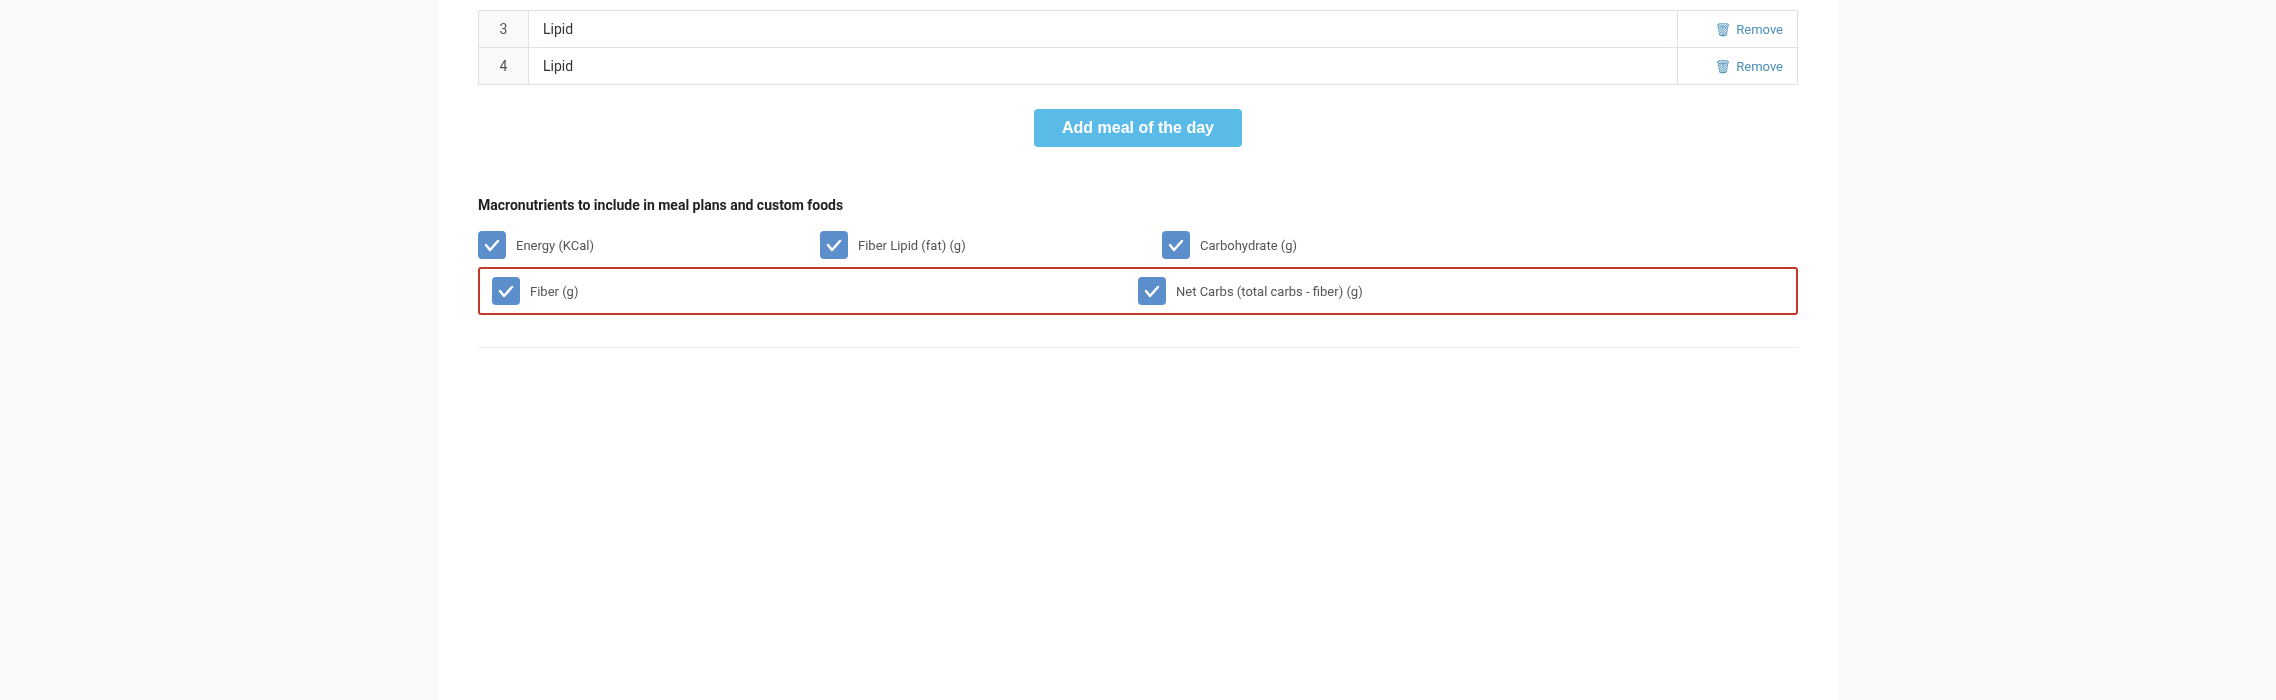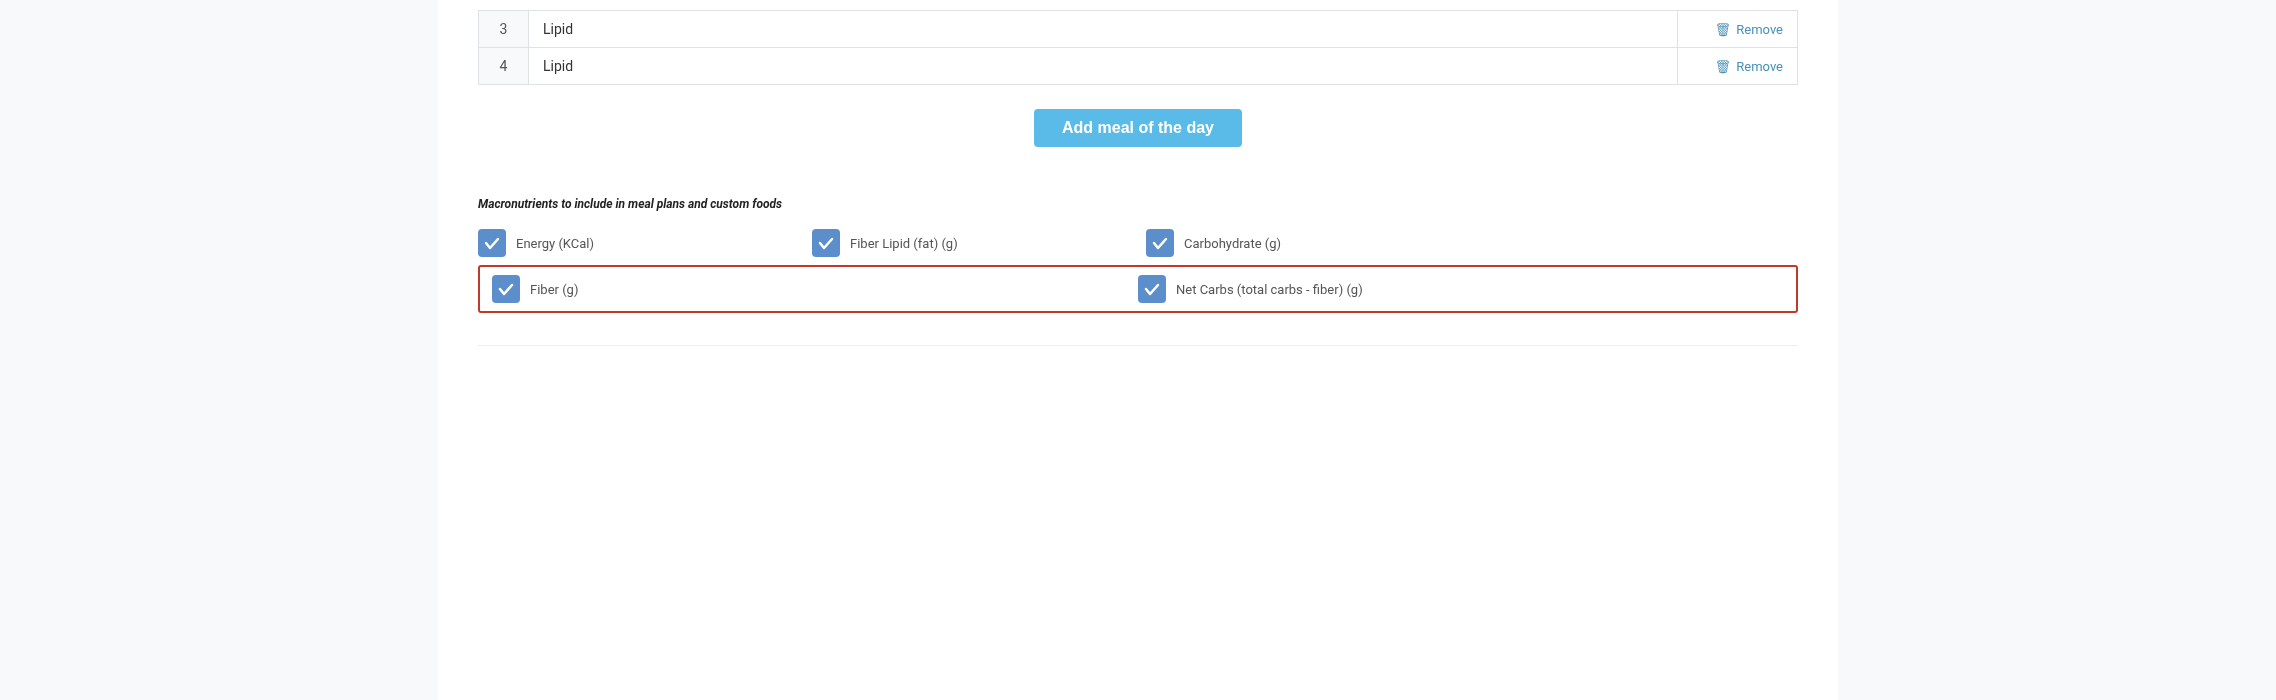--- a/index.html
+++ b/index.html
@@ -68,32 +68,31 @@
       border-radius: 4px;
       padding: 10px 28px;
       font-size: 16px;
       font-weight: 600;
       cursor: pointer;
     }
 
     
     .section-title {
       font-weight: 700;
-      font-size: 12px;
+      font-size: 14px;
       color: #222;
       margin-bottom: 18px;
-      font-style: italic;
     }
     .macronutrients-section {
       padding: 10px 0 0 0;
     }
     .checkboxes-row {
       display: flex;
       flex-wrap: wrap;
-      gap: 16px 4px;
+      gap: 16px 12px;
       margin-bottom: 8px;
     }
     .checkbox-item {
       display: flex;
       align-items: center;
       gap: 10px;
       width: 25%;
       padding-right: 16px;
     }
     .check-box {

